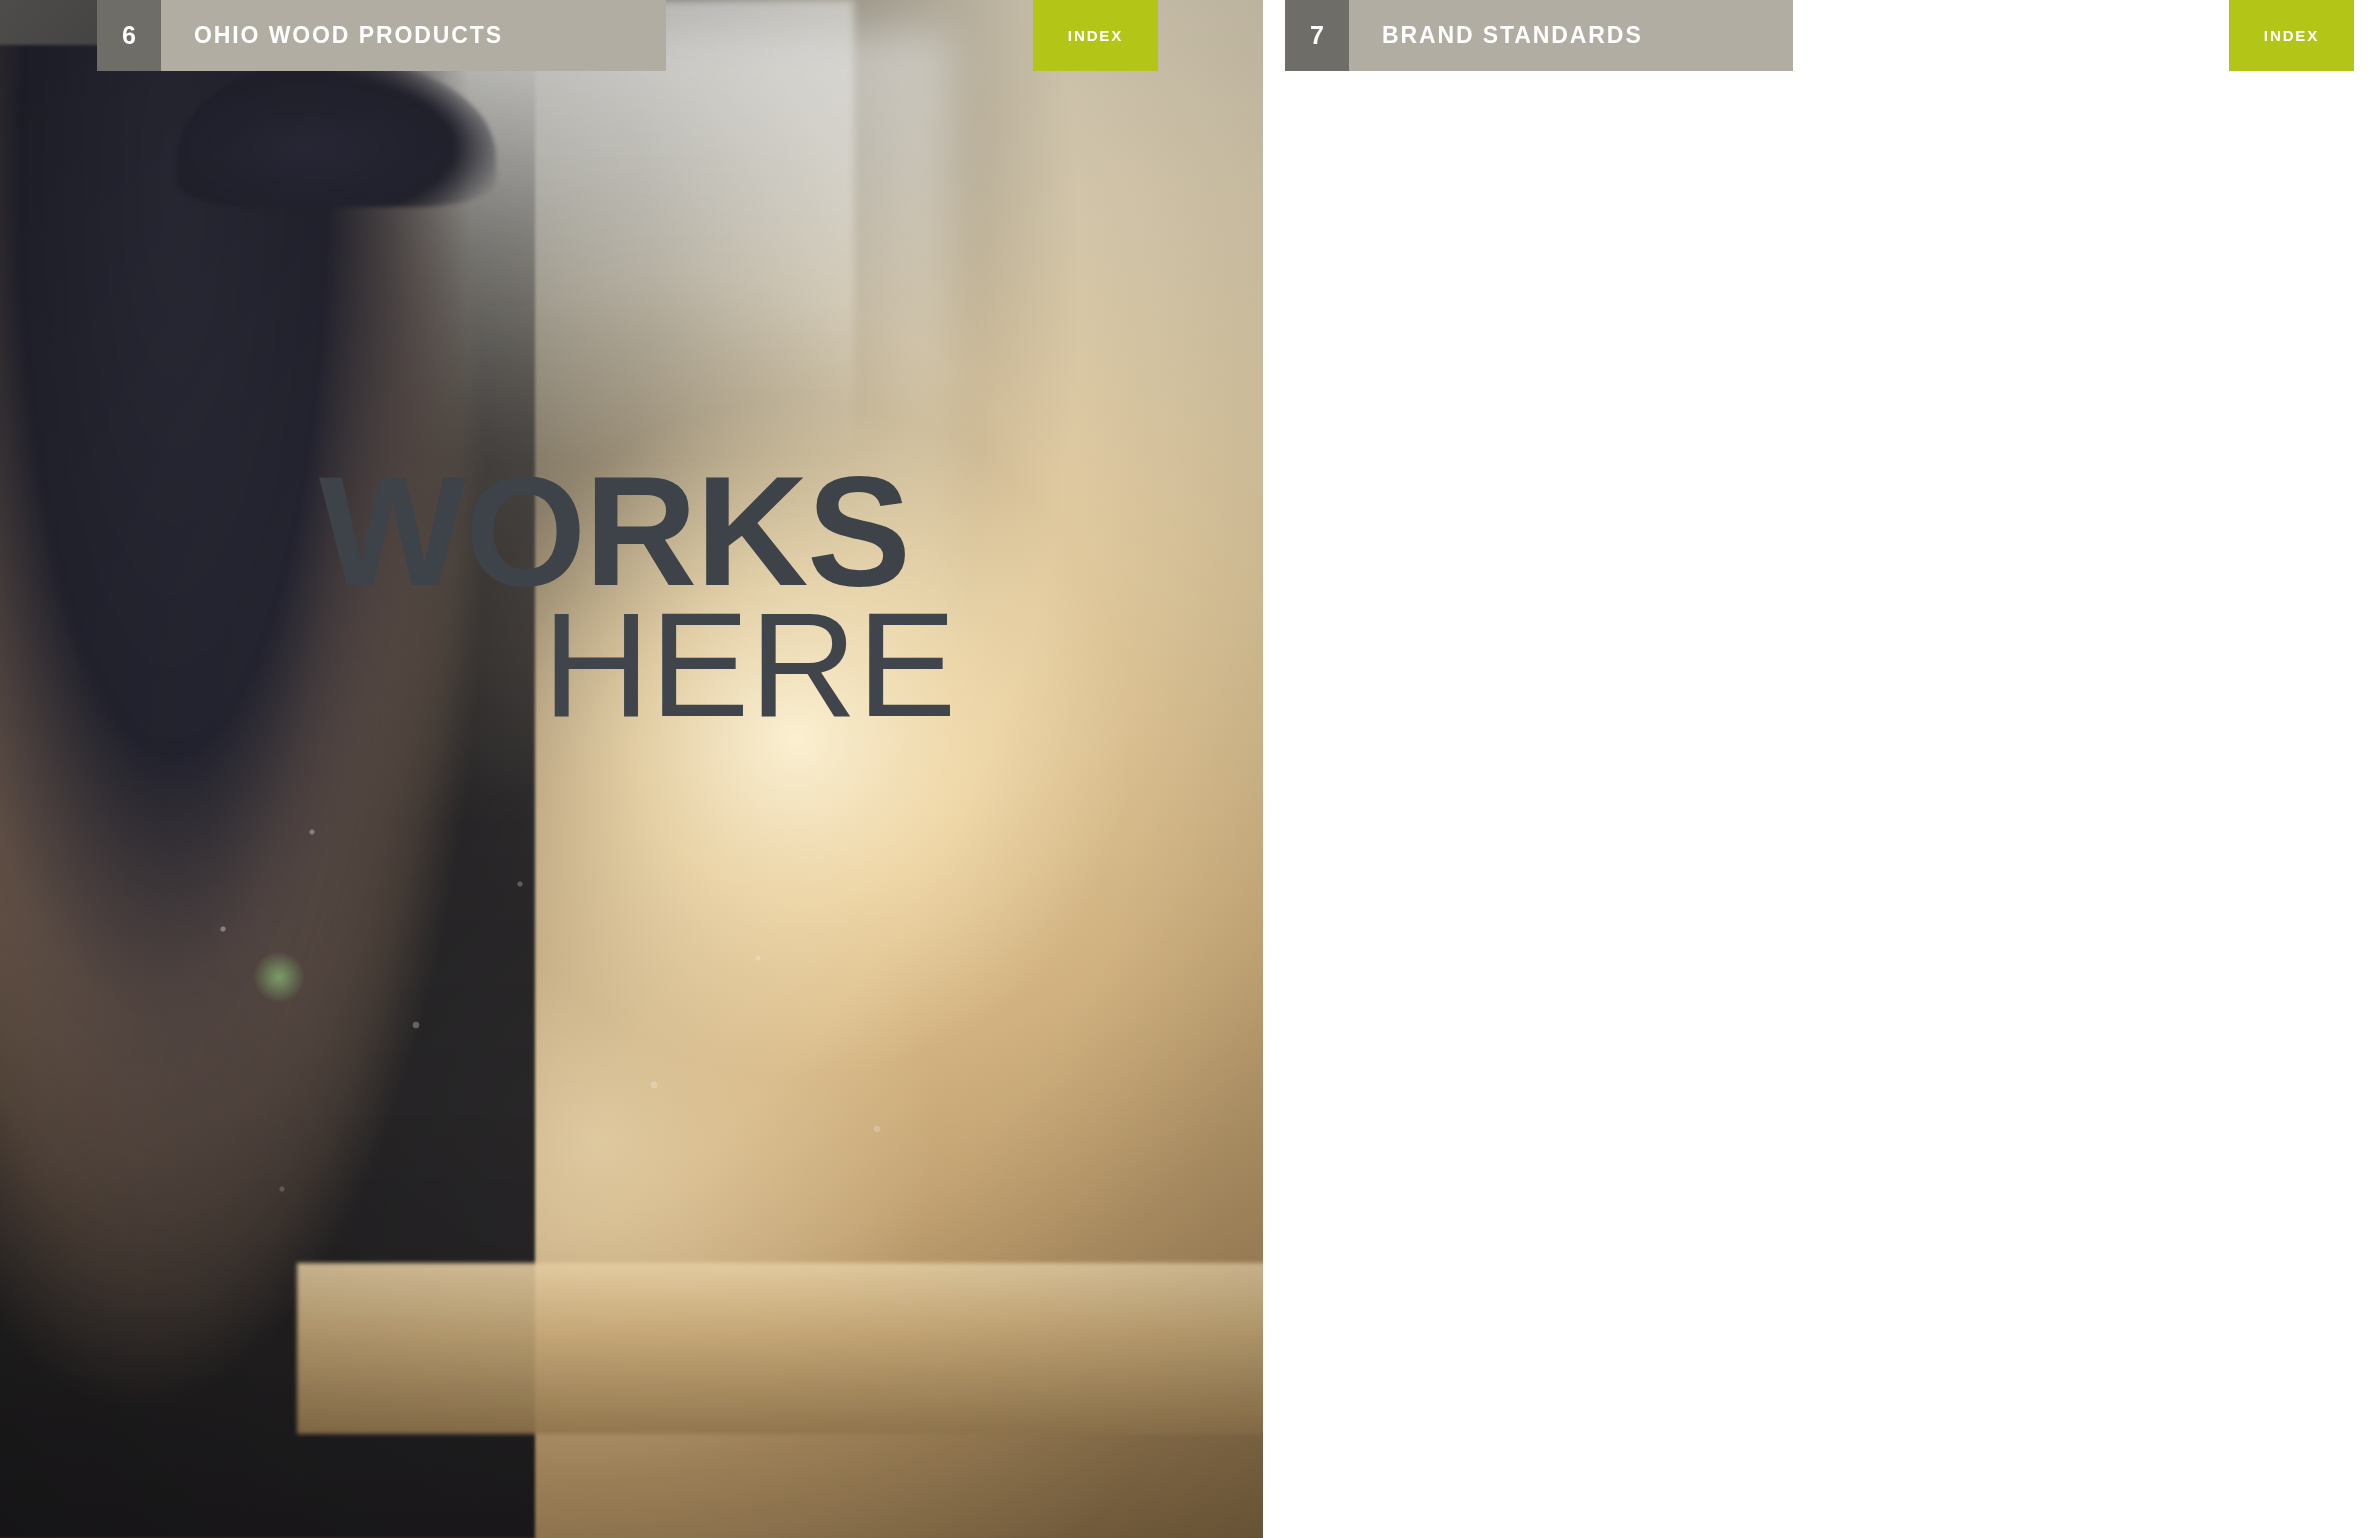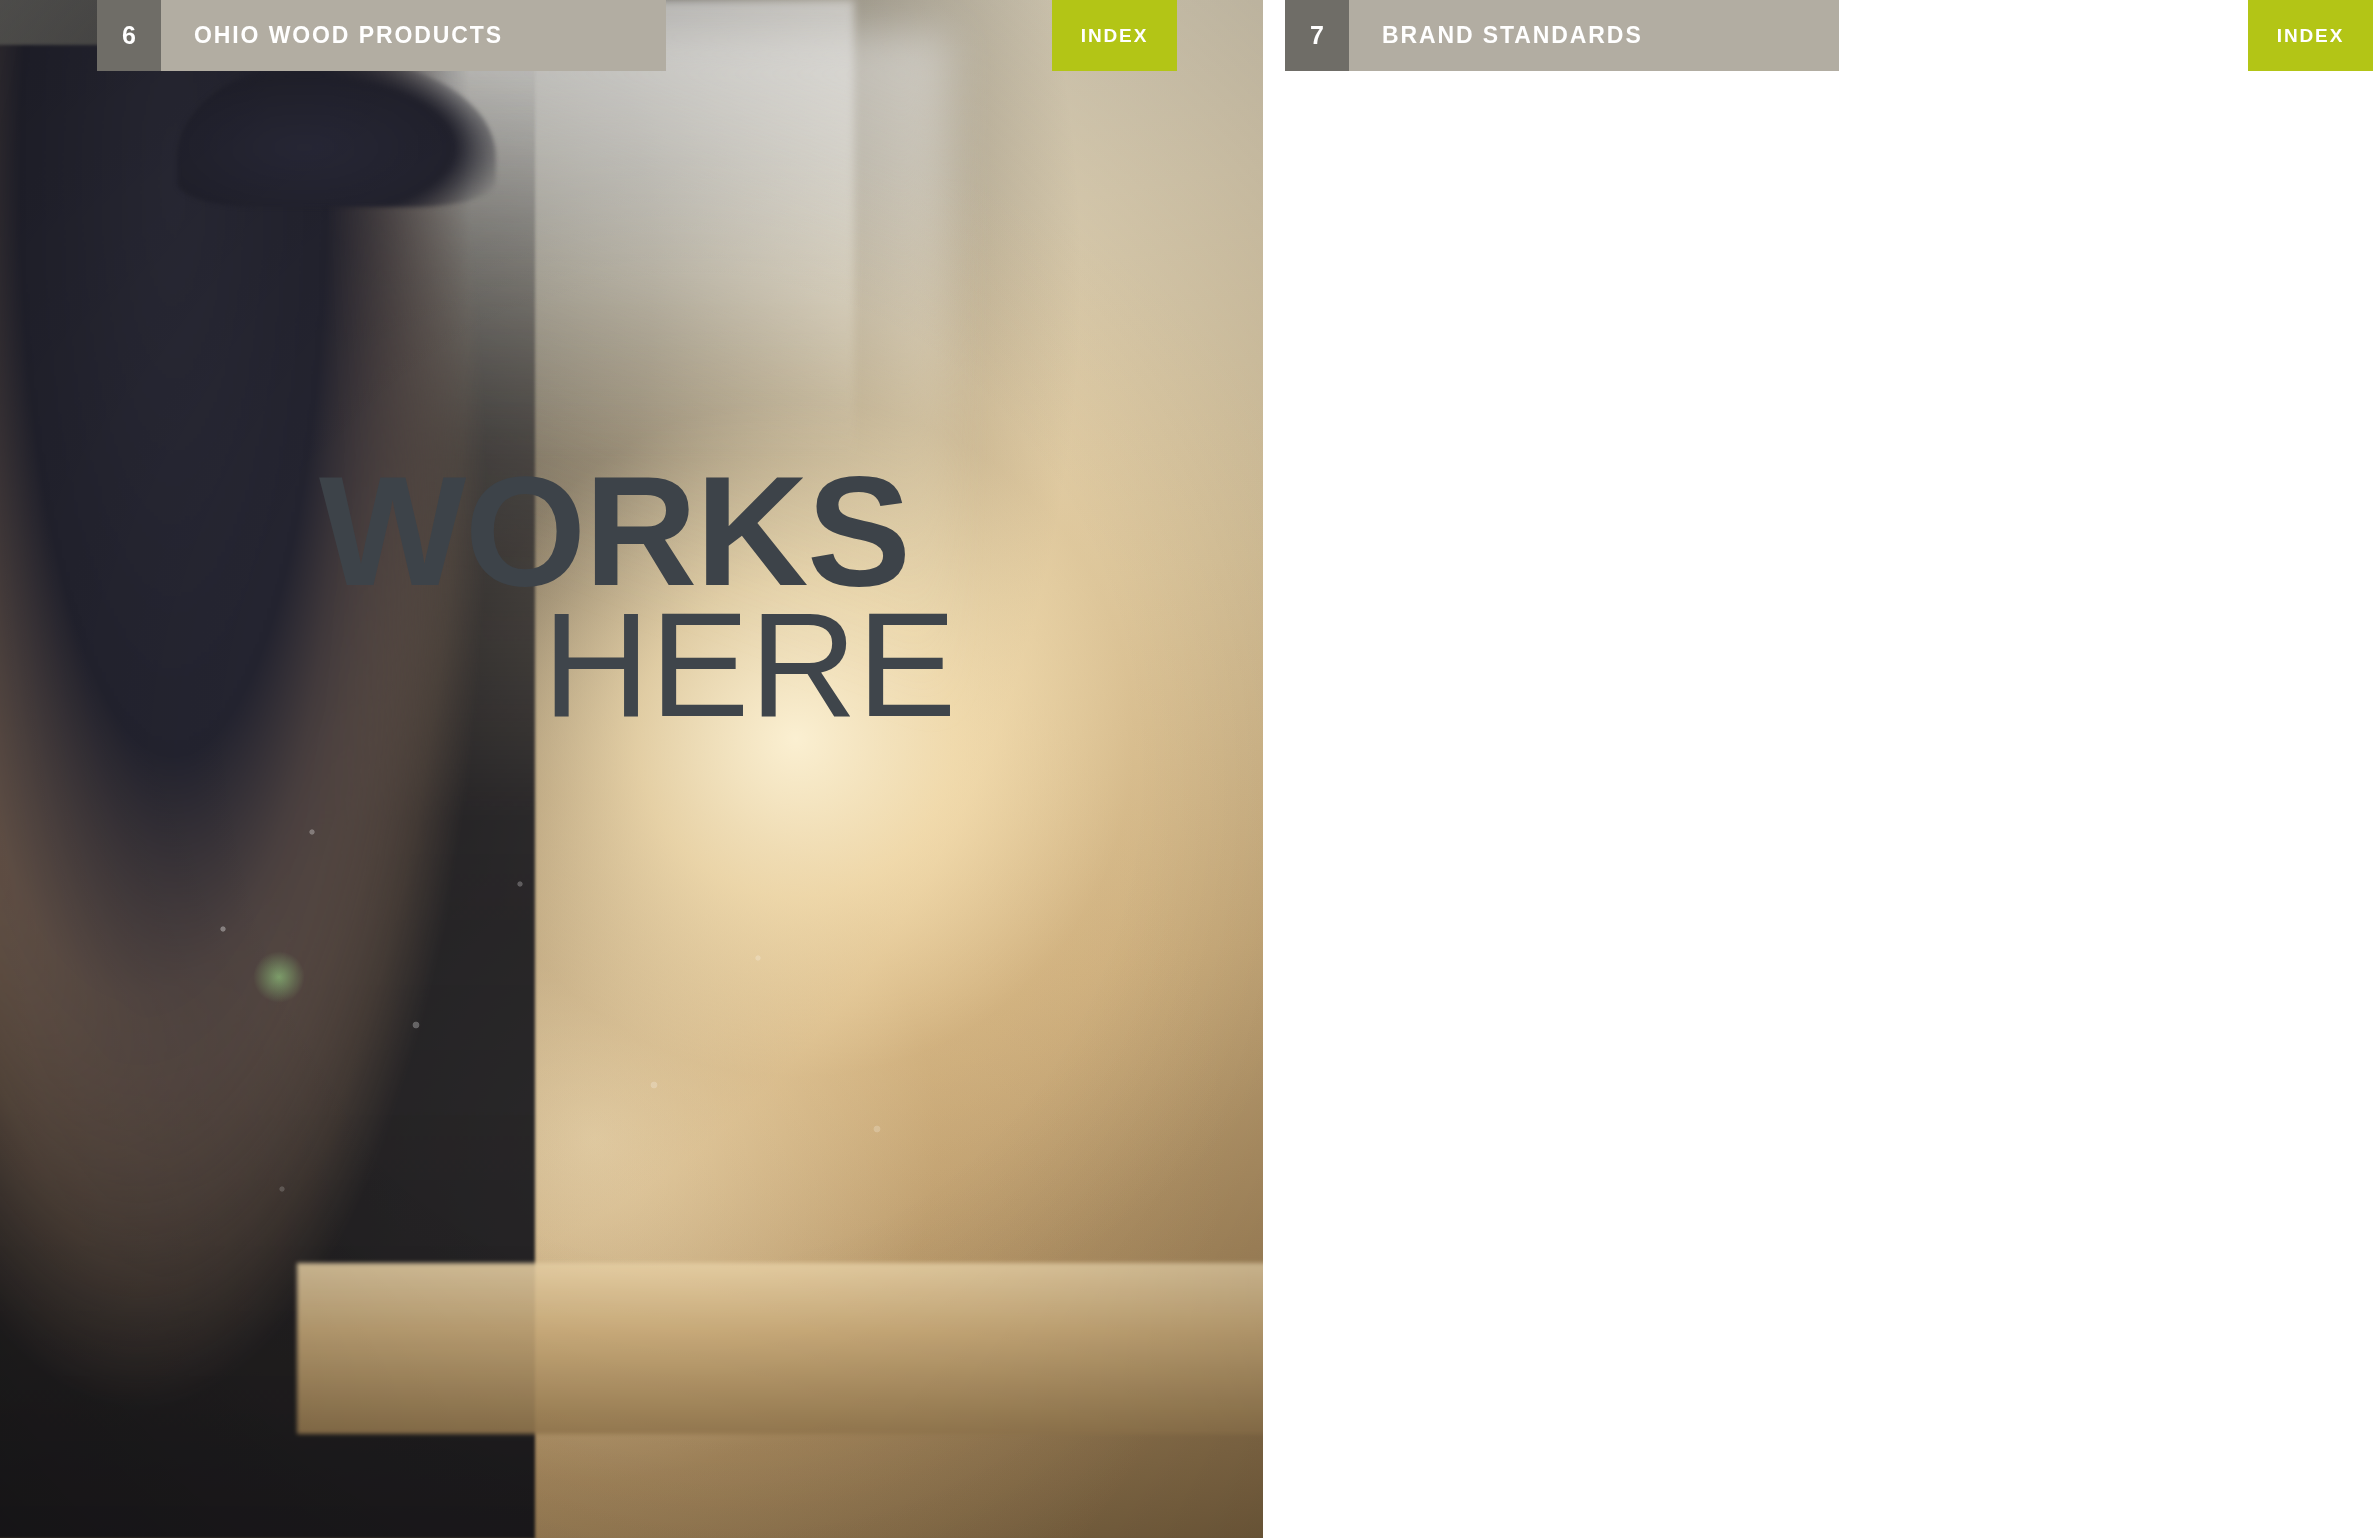--- a/index.html
+++ b/index.html
@@ -135,31 +135,30 @@
     background: #b2ada2;
     color: #ffffff;
     display: flex; align-items: center;
     padding-left: 33px;
     font-size: 23px; font-weight: 700;
     letter-spacing: 1.9px;
   }
   .hdr-left { left: 97px; }
   .hdr-left .hdr-band { width: 505px; }
   .hdr-right { left: 1285px; }
-  .hdr-right .hdr-band { width: 490px; }
+  .hdr-right .hdr-band { width: 444px; }
 
   .index-tab {
     position: absolute; top: 0;
     width: 125px; height: 71px;
     background: #b3c516;
     color: #ffffff;
     display: flex; align-items: center; justify-content: center;
-    font-size: 19px; font-weight: 700; letter-spacing: 1.9px;
+    font-size: 15px; font-weight: 700; letter-spacing: 1.9px;
     z-index: 9;
-    margin-left: 19px;
   }
   .index-left { left: 1033px; }
   .index-right { left: 2229px; }
 </style>
 </head>
 <body>
 
 <div class="spread">
 
   <div class="page-left">

